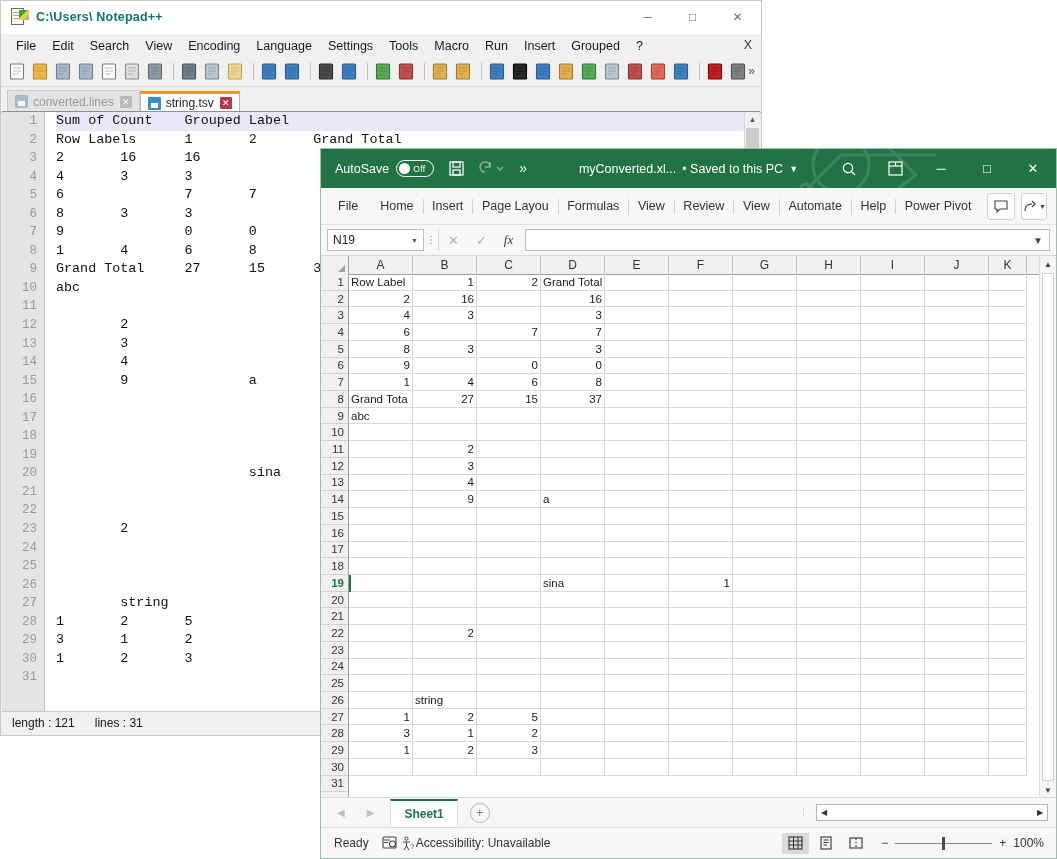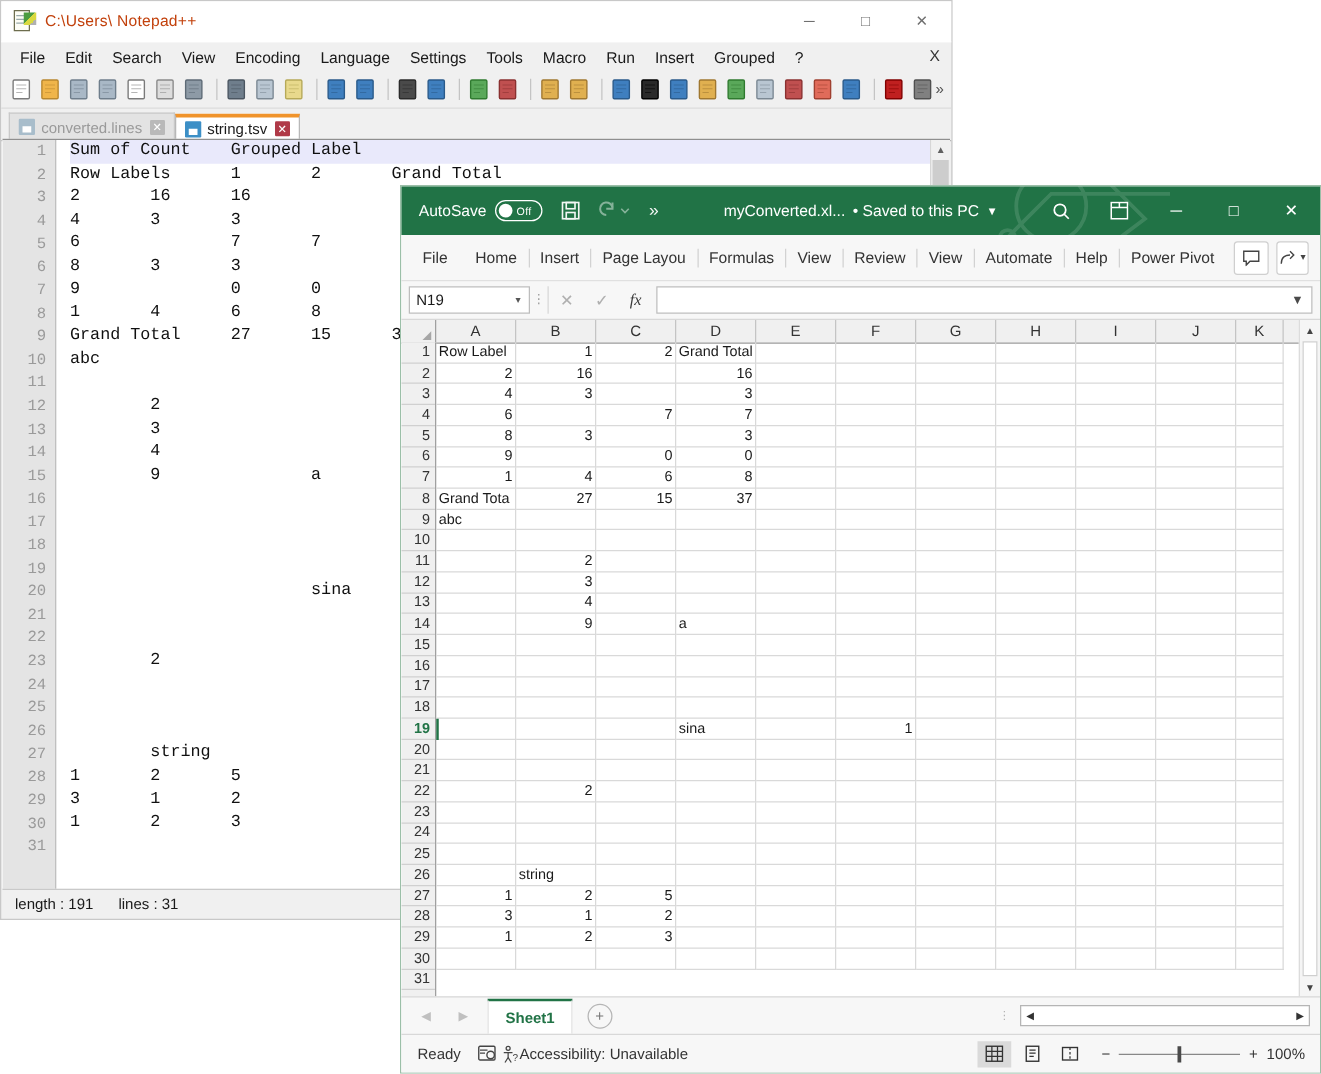--- a/index.html
+++ b/index.html
@@ -11,21 +11,21 @@
        background:#f0f0f0;border:1px solid #c8c8c8;box-sizing:border-box;}
   #npp-titlebar{height:32px;background:#ffffff;display:flex;align-items:center;
        border-bottom:1px solid #ffffff;position:relative;}
   #npp-icon{width:18px;height:18px;margin-left:9px;margin-right:8px;position:relative;flex:none;}
   #npp-icon .pad{position:absolute;left:1px;top:0;width:13px;height:17px;background:#fdfdf5;
        border:1px solid #6d6d4e;box-sizing:border-box;}
   #npp-icon .ln{position:absolute;left:3px;width:8px;height:1px;background:#9aa;}
   #npp-icon .pen{position:absolute;right:-1px;top:2px;width:10px;height:10px;
        background:linear-gradient(135deg,#4a9c3f 0 45%,#d9d93f 45% 75%,#b0b0b0 75%);
        transform:rotate(0deg);}
-  #npp-title{font-size:12.5px;color:#c2410c;letter-spacing:.2px;}
+  #npp-title{font-size:12.5px;color:#0f766e;letter-spacing:.2px;font-weight:bold;}
   #npp-winbtns{position:absolute;right:0;top:0;display:flex;height:32px;}
   #npp-winbtns div{width:45px;height:32px;display:flex;align-items:center;justify-content:center;
        color:#6f6f6f;font-size:12px;}
   #npp-winbtns div.close{margin-right:1px;}
 
   #npp-menu{height:23px;display:flex;align-items:center;background:#f0f0f0;
        padding-left:7px;position:relative;font-size:12.5px;color:#1a1a1a;}
   #npp-menu span.mi{padding:2px 8px;white-space:nowrap;}
   #npp-menu .x-right{position:absolute;right:9px;top:4px;font-size:12.5px;color:#333;}
 
@@ -382,21 +382,21 @@
       </div>
     <div id="npp-code"><div class="hl">Sum of Count    Grouped Label</div><div>Row Labels      1       2       Grand Total</div><div>2       16      16</div><div>4       3       3</div><div>6               7       7</div><div>8       3       3</div><div>9               0       0</div><div>1       4       6       8</div><div>Grand Total     27      15      37</div><div>abc</div><div></div><div>        2</div><div>        3</div><div>        4</div><div>        9               a</div><div></div><div></div><div></div><div></div><div>                        sina                    1</div><div></div><div></div><div>        2</div><div></div><div></div><div></div><div>        string</div><div>1       2       5</div><div>3       1       2</div><div>1       2       3</div><div></div></div>
     <div id="npp-vscroll">
       <div class="up">▲</div>
       <div class="thumb"></div>
       <div class="dn" style="position:absolute;bottom:0;width:15px">▼</div>
     </div>
   </div>
 
   <div id="npp-status">
-    <span class="seg">length : 191</span>
+    <span class="seg">length : 121</span>
     <span class="seg">lines : 31</span>
     <span style="flex:1"></span>
     <span class="div"></span>
     <span class="seg">Ln : 1</span>
     <span class="seg" style="padding-left:2px">Col : 1</span>
     <span class="seg" style="padding-left:2px">Po</span>
   </div>
 </div>
 
 <div id="xl">

